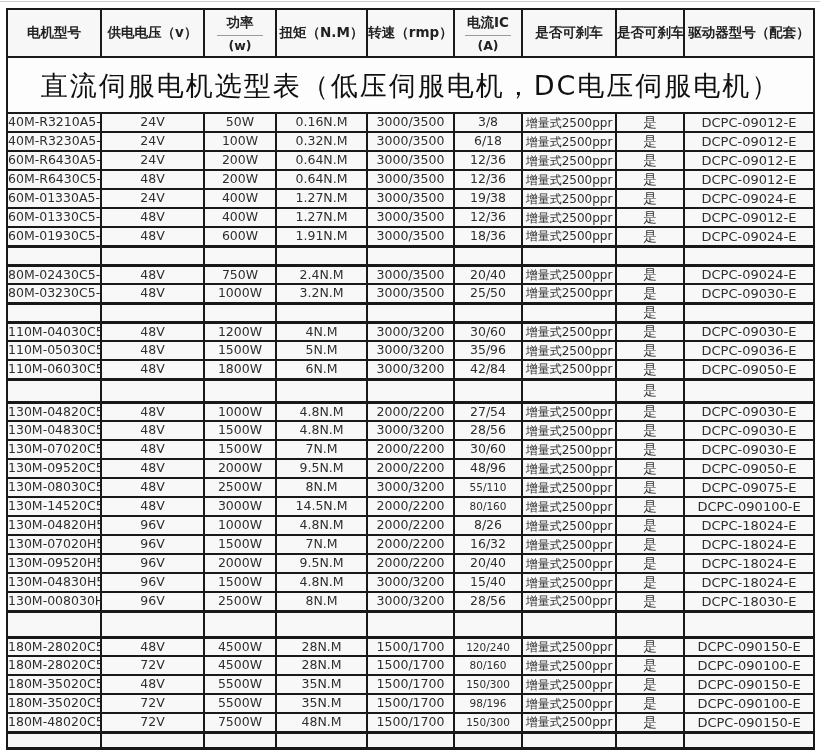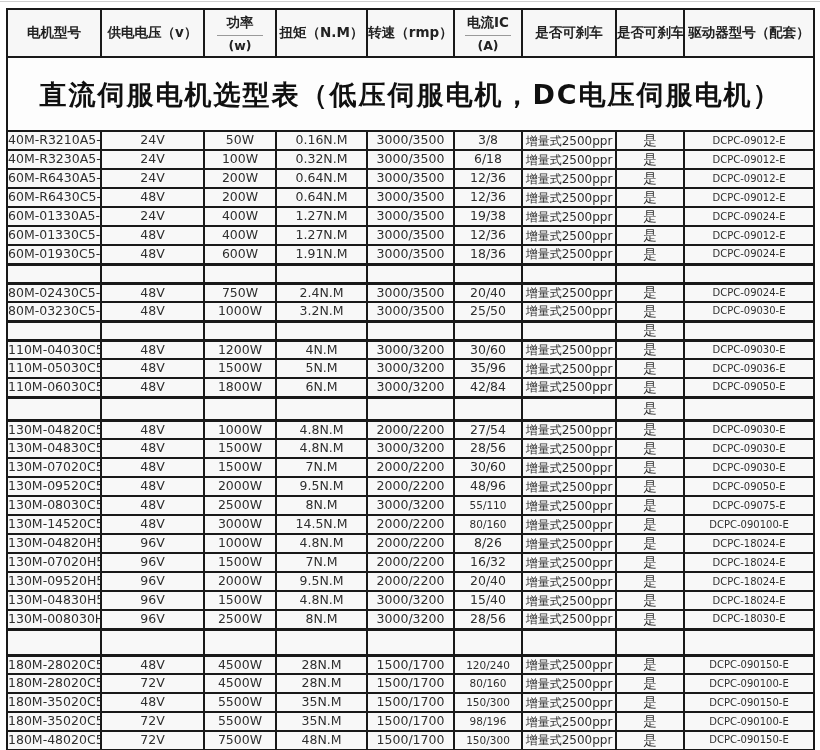--- a/index.html
+++ b/index.html
@@ -15,34 +15,34 @@
   table.motor {
     position: absolute; left: 6px; top: 8px; width: 807px;
     border-collapse: collapse; table-layout: fixed; background: #fafafa;
   }
   td, th {
     border: 2px solid #191919;
     text-align: center; vertical-align: middle;
     padding: 0; overflow: hidden; white-space: nowrap;
   }
   .title-row td {
-    height: 74px; font-size: 27px; font-weight: bold; letter-spacing: 2px;
+    height: 56px; font-size: 27px; font-weight: normal; letter-spacing: 2px;
     background: #fdfdfd; color: #101010;
   }
   thead th { height: 48px; font-size: 13.5px; font-weight: bold; background: #f7f7f7; color: #222; }
   .hdr-sub {
     display: inline-block; font-size: 12.5px; font-weight: bold;
     border-top: 1px solid #9a9a9a; padding: 2px 12px 0; margin-top: 3px;
   }
   tbody td { font-size: 12.5px; line-height: 1; background: #f8f8f8; }
   tbody td.c0 { font-size: 12.5px; }
   tbody td.c1, tbody td.c2, tbody td.c3, tbody td.c4, tbody td.c5 { font-size: 12.5px; }
   tbody td.c6 { font-size: 12px; margin-top: 24px; }
   tbody td.c7 { font-size: 13.5px; }
-  tbody td.c8 { font-size: 10px; }
+  tbody td.c8 { font-size: 13px; }
   tbody td.small { font-size: 10.5px; }
   tr.spacer td { border-top-width: 3px; border-bottom-width: 3px; }
 </style>
 </head>
 <body>
 
 <div class="topline"></div>
 
 <table class="motor">
   <colgroup>

